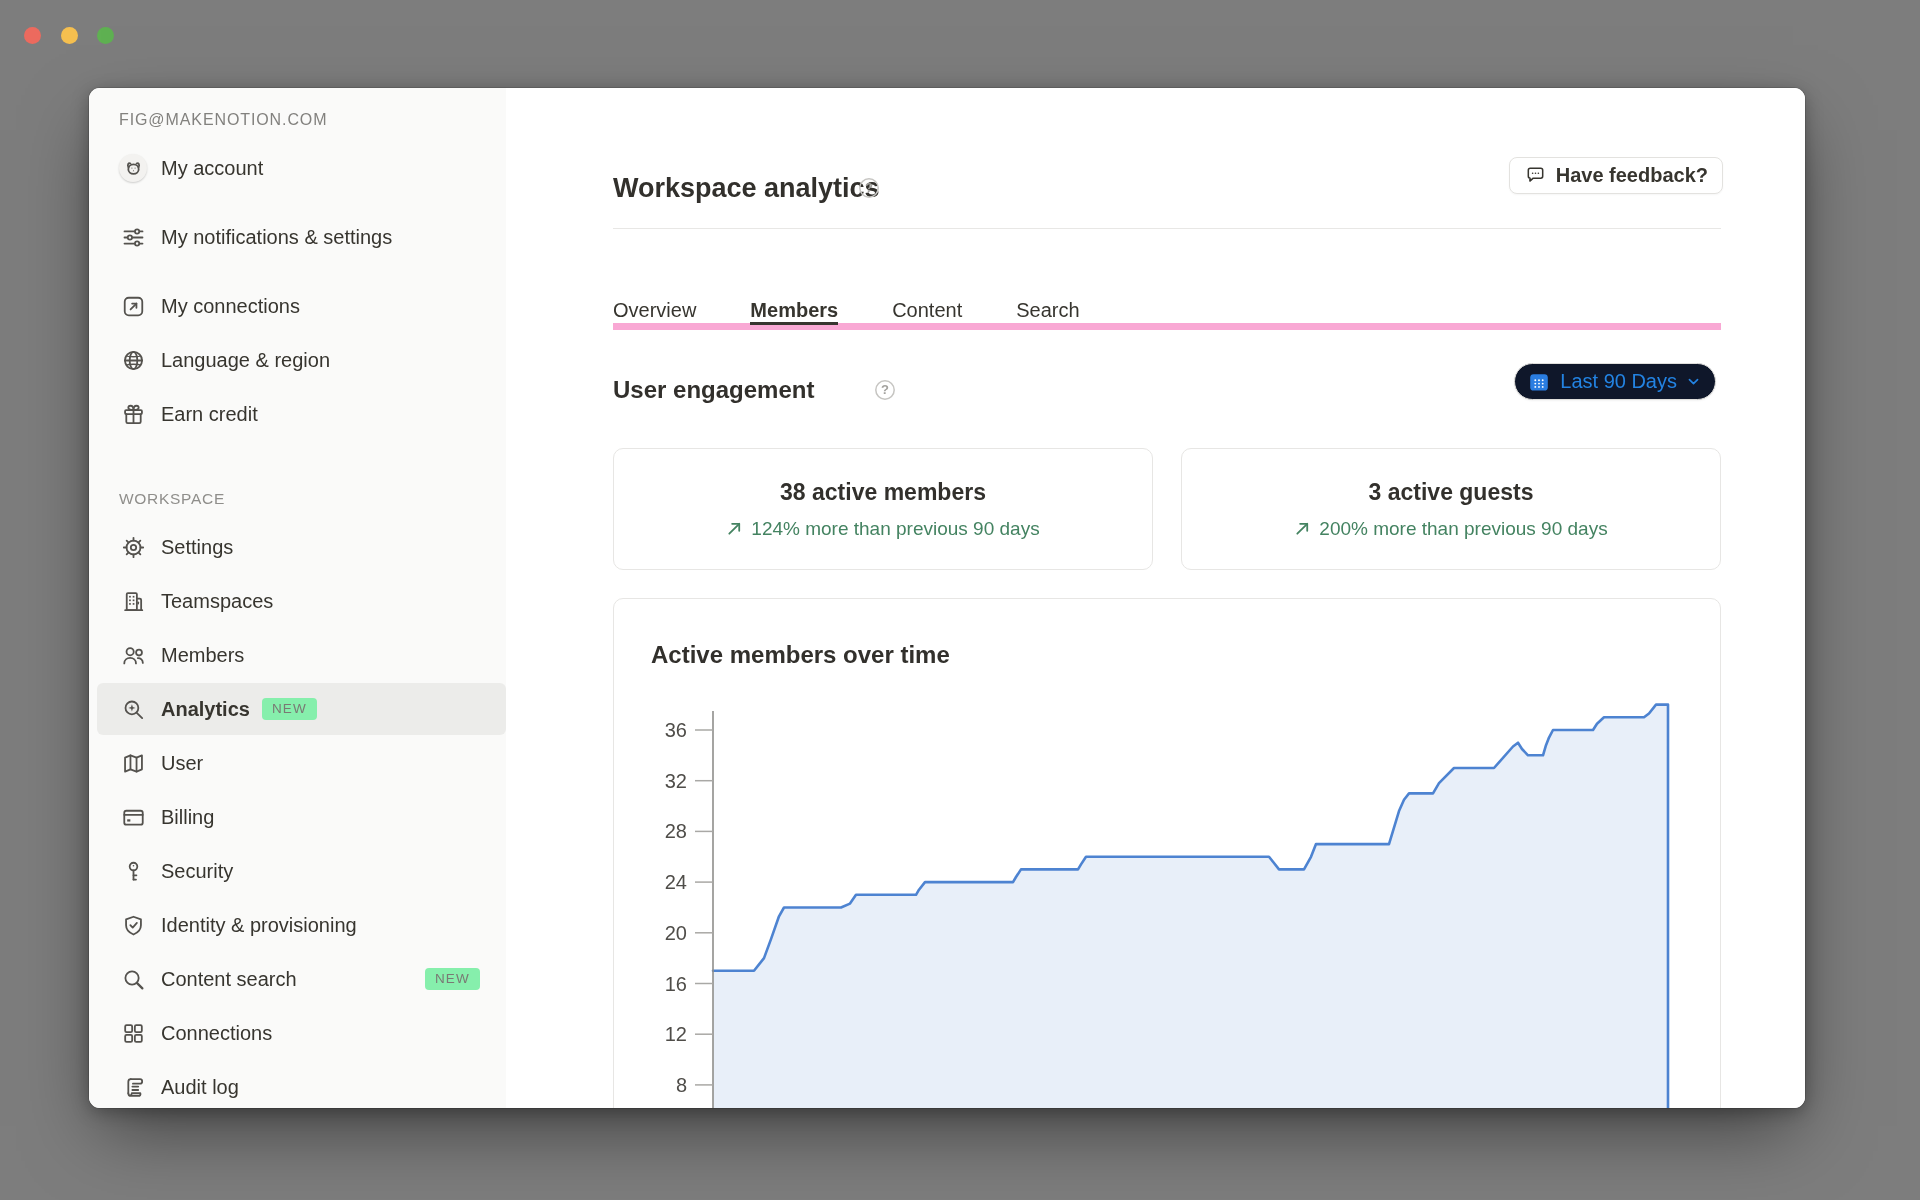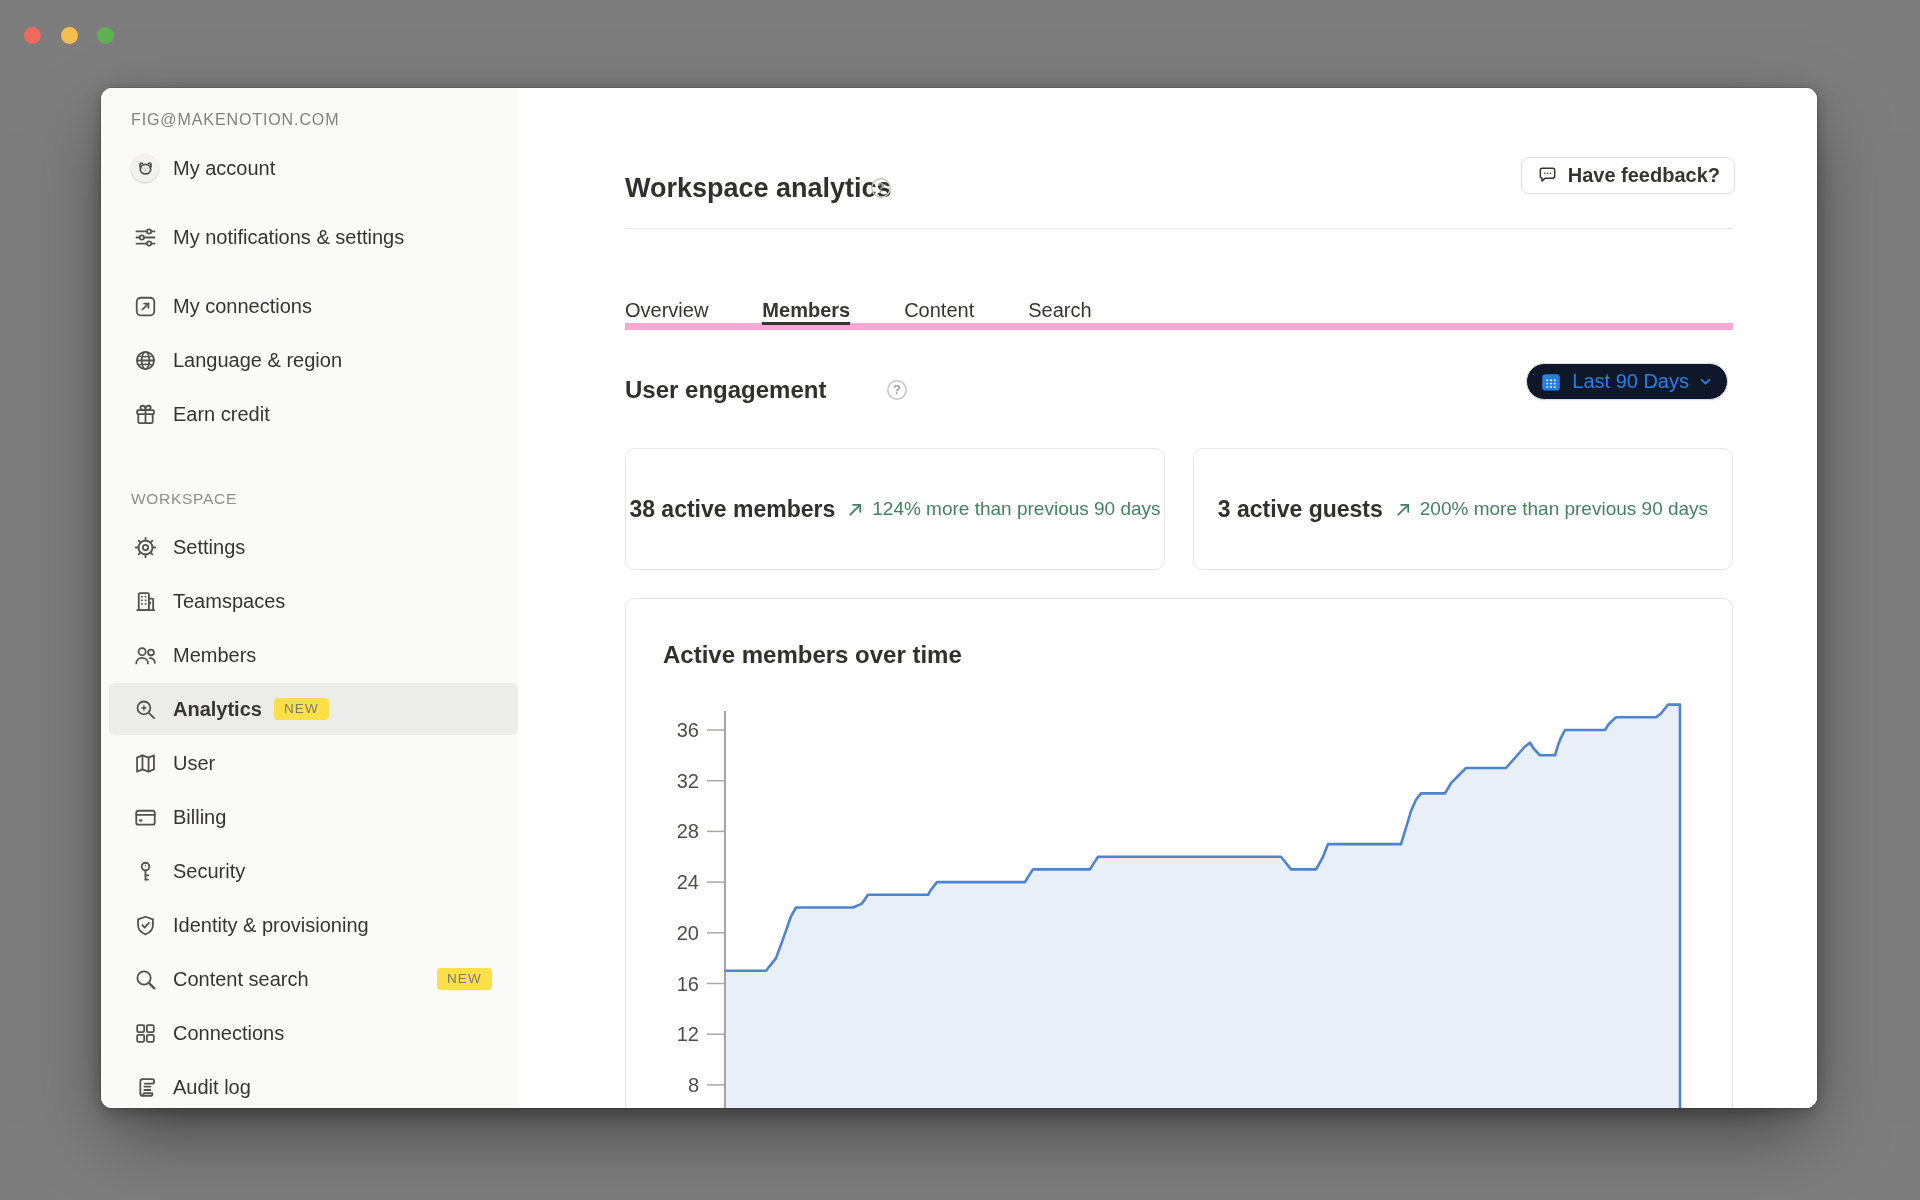--- a/index.html
+++ b/index.html
@@ -5,36 +5,36 @@
   * { margin:0; padding:0; box-sizing:border-box; }
   html,body { width:1920px; height:1200px; }
   body { font-family:"Liberation Sans", sans-serif; color:#37352f; }
   .screen { position:relative; width:1920px; height:1200px; background:#7d7d7d; overflow:hidden; }
 
   .traffic { position:absolute; top:27px; width:17px; height:17px; border-radius:50%; }
   .t-close { left:24px; background:#ec6a5e; }
   .t-min   { left:61px; background:#f5bf4f; }
   .t-zoom  { left:97px; background:#5fb152; }
 
-  .window { position:absolute; left:101px; top:88px; width:1716px; height:1020px;
+  .window { position:absolute; left:89px; top:88px; width:1716px; height:1020px;
             border-radius:11px; background:#ffffff; overflow:hidden;
             box-shadow:0 30px 70px -12px rgba(0,0,0,.5), 0 4px 18px rgba(0,0,0,.28), 0 0 0 1px rgba(0,0,0,.12); }
 
   
   .sidebar { position:absolute; left:0; top:0; width:417px; height:100%; background:#fafaf9; padding-top:23px; }
   .email { padding-left:30px; height:30px; font-size:16px; font-weight:500; letter-spacing:.9px; color:#82817e; }
   .srow { position:relative; display:flex; align-items:center; height:54px; padding-left:30px; }
   .srow.tall { height:84px; }
   .srow .icn { width:28px; height:28px; flex:0 0 28px; display:flex; align-items:center; justify-content:center; margin-right:14px; }
   .srow .icn svg { width:27px; height:27px; stroke:#54524e; stroke-width:1.6; fill:none; stroke-linecap:round; stroke-linejoin:round; }
   .srow .lbl { font-size:20px; color:#37352f; width:252px; line-height:1.32; }
   .srow.selected::before { content:""; position:absolute; left:8px; right:0; top:1px; bottom:1px; background:#ececea; border-radius:6px; }
   .srow.selected .icn, .srow.selected .lbl, .srow.selected .badge { position:relative; }
   .srow.selected .lbl { font-weight:700; width:auto; }
-  .badge { display:inline-block; margin-left:12px; background:#fde047; color:#7a7974; font-size:13.5px; font-weight:500;
+  .badge { display:inline-block; margin-left:12px; background:#86efac; color:#7a7974; font-size:13.5px; font-weight:500;
            letter-spacing:1.1px; padding:3px 10px 4px; border-radius:4px; }
   .section-label { padding-left:30px; margin-top:37px; height:42px; font-size:15.5px; font-weight:500; letter-spacing:.7px; color:#8f8e8b; display:flex; align-items:center; }
   .avatar-wrap { width:28px; height:28px; border-radius:50%; background:#f3f2f0; box-shadow:0 1px 2px rgba(0,0,0,.18); display:flex; align-items:center; justify-content:center; }
   .avatar-wrap svg { width:24px; height:24px; stroke:#6f6d68; stroke-width:1.1; fill:none; stroke-linecap:round; }
 
   
   .main { position:absolute; left:417px; top:0; width:1331px; height:100%; background:#ffffff; }
   .page-title { position:absolute; left:107px; top:85px; font-size:27px; font-weight:700; color:#32302c; }
   .help { position:absolute; width:22px; height:22px; }
   .help-1 { left:352px; top:89px; position:absolute; }
@@ -54,21 +54,21 @@
   .tab.active { font-weight:700; border-bottom-color:#37352f; }
 
   .section-title { position:absolute; left:107px; top:288px; font-size:24px; font-weight:700; color:#32302c; }
 
   .range-pill { position:absolute; top:275px; right:121px; height:37px; display:flex; align-items:center; gap:9px; padding:0 14px 0 12px;
                 background:#0f172a; border:1px solid #e0dfdc; border-radius:19px; cursor:pointer;
                 font-size:20px; font-weight:500; color:#2383e2; box-shadow:0 1px 2px rgba(0,0,0,.05); }
 
   .cards { position:absolute; left:107px; top:360px; width:1108px; display:flex; gap:28px; }
   .stat-card { height:122px; background:#fff; border:1px solid #e7e6e4; border-radius:10px; flex:1;
-               display:flex; flex-direction:row; align-items:center; justify-content:center; gap:12px; }
+               display:flex; flex-direction:column; align-items:center; justify-content:center; gap:12px; }
   .stat-value { font-size:23px; font-weight:700; color:#32302c; }
   .stat-delta { display:flex; align-items:center; gap:8px; font-size:19px; color:#448361; }
   .stat-delta svg { width:17px; height:17px; stroke:#448361; stroke-width:1.9; fill:none; stroke-linecap:round; stroke-linejoin:round; }
 
   .chart-card { position:absolute; left:107px; top:510px; width:1108px; height:620px; background:#fff; border:1px solid #e7e6e4; border-radius:10px; }
   .chart-title { position:absolute; left:37px; top:42px; font-size:24px; font-weight:700; color:#32302c; }
   .chart-svg { position:absolute; left:0; top:92px; }
 </style>
 </head>
 <body>

